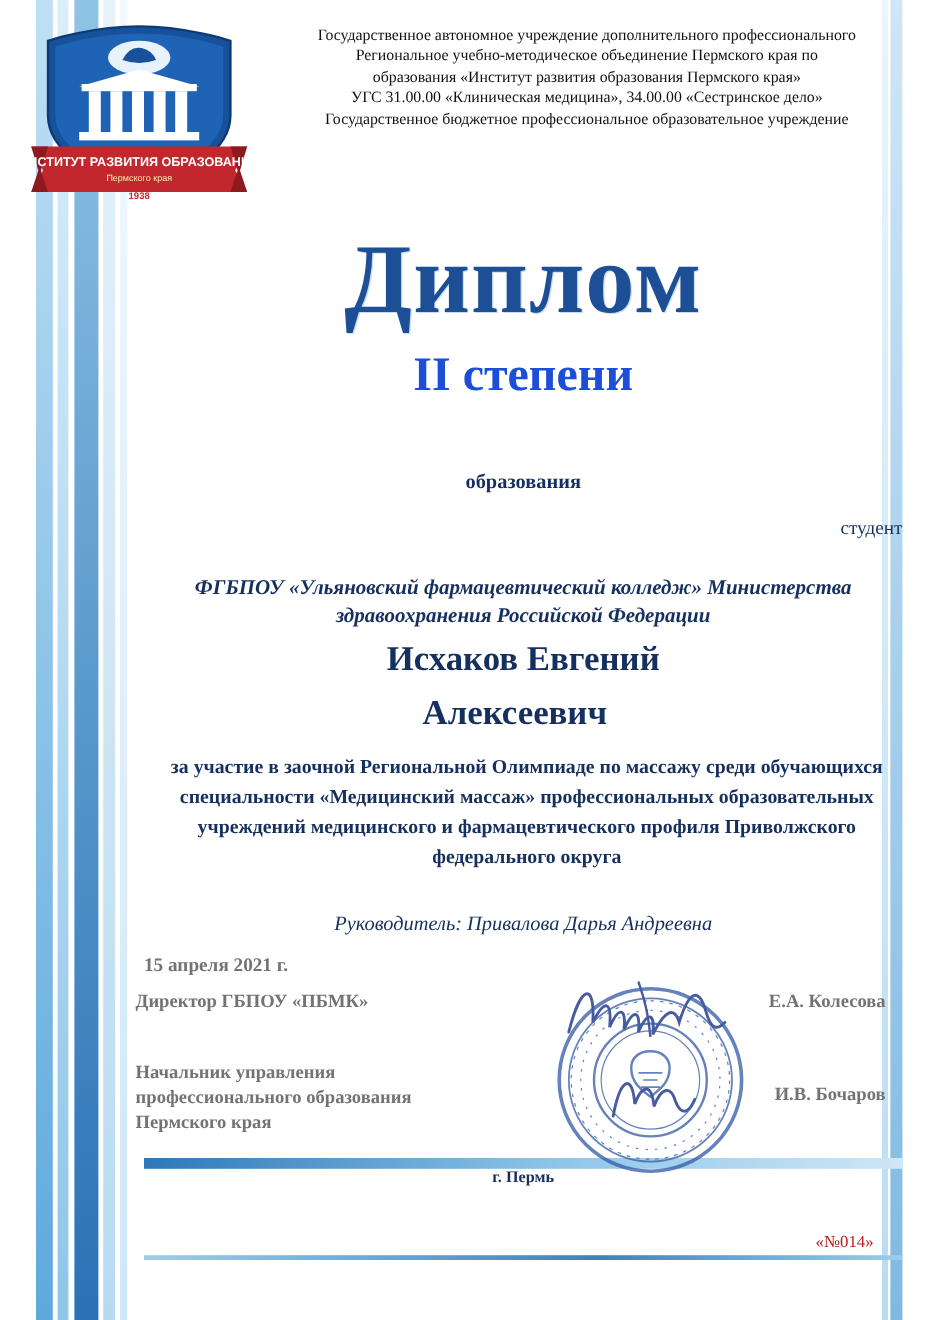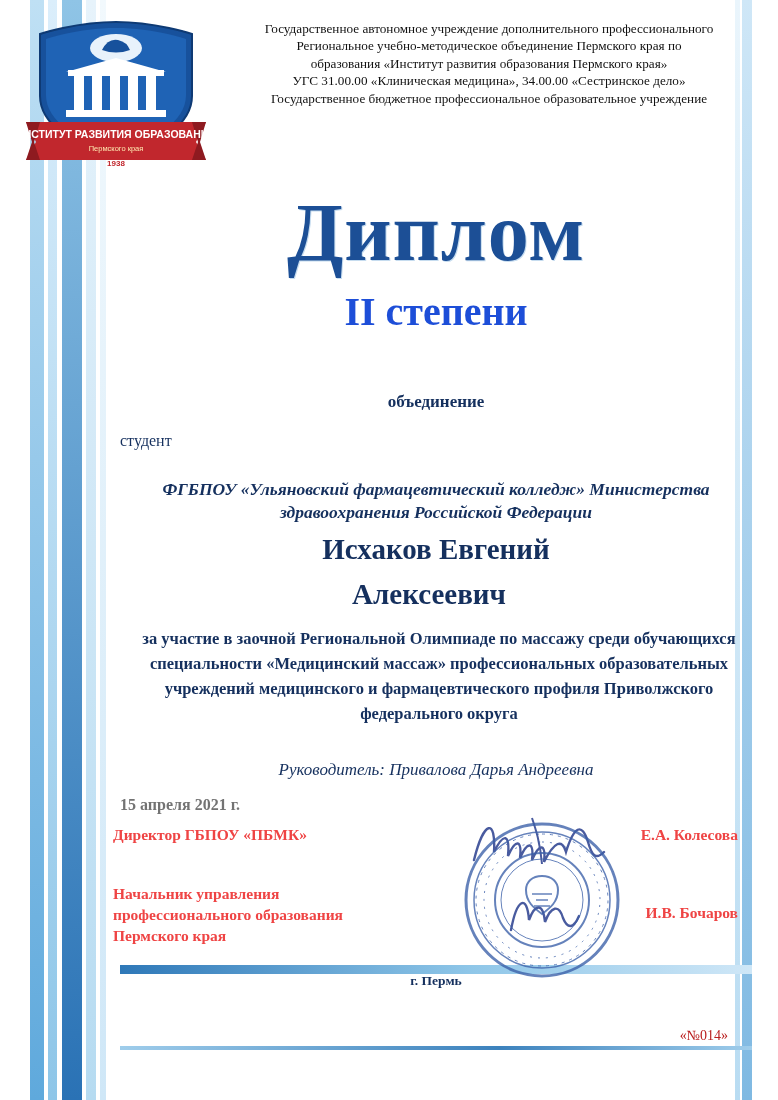--- a/index.html
+++ b/index.html
@@ -128,21 +128,21 @@
     text-align: center;
     font-size: 17px;
     font-weight: bold;
     color: #15305e;
   }
   .role {
     position: absolute;
     left: 120px;
     right: 26px;
     top: 432px;
-    text-align: left;
+    text-align: right;
     font-size: 16px;
     color: #15305e;
   }
   .org {
     position: absolute;
     left: 120px;
     right: 26px;
     top: 478px;
     text-align: center;
     font-size: 17.5px;
@@ -201,21 +201,21 @@
     font-size: 16px;
     font-weight: bold;
     color: #737373;
   }
 
   
   .sig-row {
     position: absolute;
     font-size: 15.5px;
     font-weight: bold;
-    color: #ef4444;
+    color: #737373;
     line-height: 1.35;
   }
   .sig-left-1 { left: 113px; top: 825px; }
   .sig-right-1 { right: 40px; top: 825px; text-align: right; }
   .sig-left-2 { left: 113px; top: 884px; }
   .sig-right-2 { right: 40px; top: 903px; text-align: right; }
 
   .city {
     position: absolute;
     left: 120px;
@@ -311,21 +311,21 @@
     <div>Государственное автономное учреждение дополнительного профессионального</div>
     <div>Региональное учебно-методическое объединение Пермского края по</div>
     <div>образования «Институт развития образования Пермского края»</div>
     <div>УГС 31.00.00 «Клиническая медицина», 34.00.00 «Сестринское дело»</div>
     <div>Государственное бюджетное профессиональное образовательное учреждение</div>
   </div>
 
   <div class="title">Диплом</div>
   <div class="subtitle">II степени</div>
 
-  <div class="awarded">объединение</div>
+  <div class="awarded">образования</div>
   <div class="role">студент</div>
   <div class="org">ФГБПОУ «Ульяновский фармацевтический колледж»
 Министерства здравоохранения Российской Федерации</div>
 
   <div class="name1">Исхаков Евгений</div>
   <div class="name2">Алексеевич</div>
 
   <div class="reason">за участие в заочной Региональной Олимпиаде по массажу
 среди обучающихся специальности «Медицинский массаж»
 профессиональных образовательных учреждений

